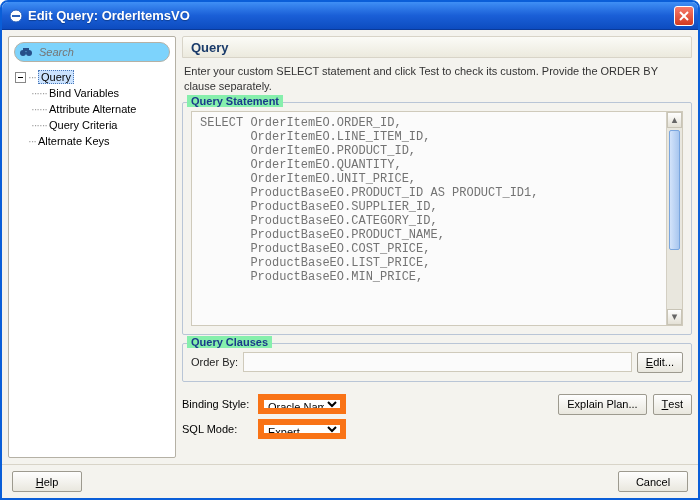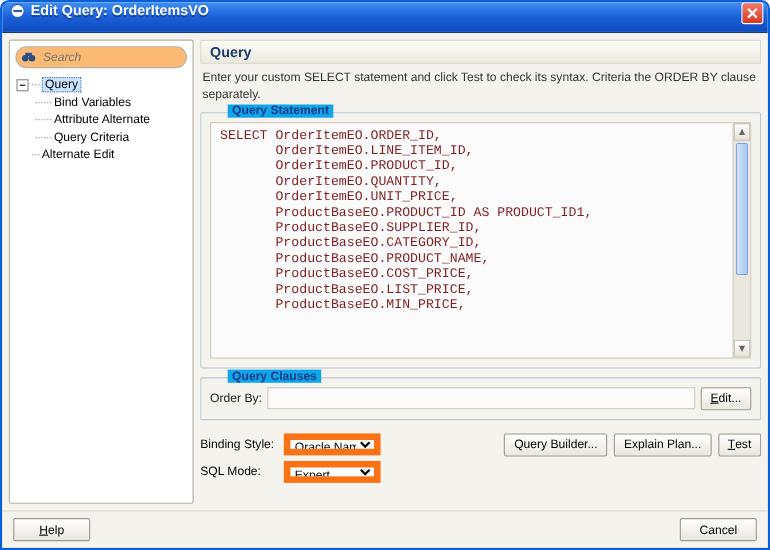--- a/index.html
+++ b/index.html
@@ -5,62 +5,62 @@
   * { box-sizing: border-box; }
   html, body { margin: 0; padding: 0; font-family: "Tahoma", "Segoe UI", sans-serif; font-size: 11px; }
   .window {
     width: 700px; height: 500px;
     border: 2px solid #0a5ed8; border-radius: 8px 8px 0 0;
     background: #f4f3ee; display: flex; flex-direction: column; overflow: hidden;
     position: relative;
   }
   .titlebar {
     height: 28px; background: linear-gradient(to bottom, #3f8ff5, #1a5fd7 50%, #0d4cc0);
-    display: flex; padding: 0 4px 0 6px; color: #fff;
+    display: flex; align-items: center; padding: 0 4px 0 6px; color: #fff;
     border-bottom: 1px solid #0a3a9a;
   }
   .titlebar .icon { width: 16px; height: 16px; margin-right: 4px; display:flex; align-items:center; justify-content:center; }
   .titlebar .title { font-size: 13px; font-weight: bold; flex: 1; text-shadow: 0 1px 1px rgba(0,0,0,.3); }
   .titlebar .close {
     width: 20px; height: 20px; border: 1px solid #fff; border-radius: 3px;
     background: linear-gradient(to bottom, #f77a6a, #d43a20);
     color: #fff; display:flex; align-items:center; justify-content:center; font-weight:bold; cursor:pointer;
   }
   .body { flex:1; display:flex; background:#f4f3ee; padding:6px; gap:6px; overflow:hidden; }
   .sidebar {
     width: 168px; background:#fff; border:1px solid #b5b1a5; border-radius:2px;
     display:flex; flex-direction:column; overflow:hidden;
   }
   .search {
     margin:5px; height:20px; border:1px solid #b5b1a5; border-radius:10px;
-    display:flex; align-items:center; padding:0 6px 0 4px; color:#9b9b9b; background:#fdba74;
+    display:flex; align-items:center; padding:0 6px 0 4px; color:#9b9b9b; background:#7dd3fc;
   }
   .search .s-icon { width:16px; height:16px; margin-right:4px; display:flex; align-items:center; justify-content:center; }
   .search input { border:none; outline:none; flex:1; font-size:11px; color:#666; background:transparent; font-style:italic; }
   .tree { flex:1; padding:2px 0 0 6px; overflow:auto; font-size:11px; color:#000; }
   .tree-row { display:flex; align-items:center; height:16px; white-space:nowrap; cursor:default; }
   .tree-toggle { width:11px; height:11px; border:1px solid #888; margin-right:2px; position:relative; background:#fff; cursor:pointer; }
   .tree-toggle::before { content:""; position:absolute; left:2px; right:2px; top:4px; border-top:1px solid #000; }
   .tree-spacer { width:13px; display:inline-block; }
   .tree-dots { color:#9b9b9b; letter-spacing:-1px; margin-right:2px; }
   .tree-sel { background:#cbe3ff; border:1px dotted #4a78b8; padding:0 2px; }
   .tree-child { padding-left:16px; }
   .main { flex:1; display:flex; flex-direction:column; overflow:hidden; }
   .main-header {
     background: linear-gradient(to bottom,#fbfbf7,#eceade);
     height:22px; display:flex; align-items:center; padding:0 8px;
     font-weight:bold; color:#1a3b6a; border:1px solid #d8d4c8; border-radius:2px 2px 0 0;
     font-size:13px;
   }
   .main-desc { padding:6px 2px 8px 2px; color:#333; line-height:1.35; }
   .fieldset { border:1px solid #b9c5d6; border-radius:2px; padding:8px; margin-bottom:8px; position:relative; }
-  .fieldset-legend { position:absolute; top:-8px; left:24px; background:#0ea5e9; padding:0 4px; color:#1a3b8a; font-weight:bold; }
+  .fieldset-legend { position:absolute; top:-8px; left:4px; background:#86efac; padding:0 4px; color:#1a3b8a; font-weight:bold; }
   .sqlbox {
     width:100%; height:215px; background:#fbfbfb; border:1px solid #cfcabb;
-    font-family: "Courier New", monospace; font-size:12px; color:#7f1d1d;
+    font-family: "Courier New", monospace; font-size:12px; color:#737373;
     padding:4px 4px 4px 8px; overflow:auto; white-space:pre; position:relative;
   }
   .scrollbar-v { position:absolute; right:1px; top:1px; bottom:1px; width:16px; background:#e9e7de; border-left:1px solid #d3cfc3; }
   .scroll-arrow { height:16px; display:flex; align-items:center; justify-content:center; color:#666; background:linear-gradient(#fefefe,#e4e1d6); border:1px solid #c8c4b6; }
   .scroll-thumb { position:absolute; left:2px; right:2px; top:18px; height:120px; background:linear-gradient(to right,#d3e3fa,#a8c6ef); border:1px solid #7ba6de; border-radius:2px; }
   .clauses-row { display:flex; align-items:center; gap:5px; }
   .clauses-row label { color:#222; }
   .clauses-row input[type=text] {
     flex:1; height:20px; border:1px solid #cfcabb; background:#fbfbfb; padding:0 4px; font-size:11px;
   }
@@ -130,28 +130,28 @@
             <span>Attribute Alternate</span>
           </div>
           <div class="tree-row">
             <span class="tree-dots">······</span>
             <span>Query Criteria</span>
           </div>
         </div>
         <div class="tree-row">
           <span class="tree-spacer"></span>
           <span class="tree-dots">···</span>
-          <span>Alternate Edit</span>
+          <span>Alternate Keys</span>
         </div>
       </div>
     </div>
 
     <div class="main">
       <div class="main-header">Query</div>
-      <div class="main-desc">Enter your custom SELECT statement and click Test to check its syntax.  Criteria the ORDER BY clause separately.</div>
+      <div class="main-desc">Enter your custom SELECT statement and click Test to check its custom.  Provide the ORDER BY clause separately.</div>
 
       <div class="fieldset">
         <div class="fieldset-legend">Query Statement</div>
         <div style="position:relative;">
           <div class="sqlbox">SELECT OrderItemEO.ORDER_ID, 
        OrderItemEO.LINE_ITEM_ID, 
        OrderItemEO.PRODUCT_ID, 
        OrderItemEO.QUANTITY, 
        OrderItemEO.UNIT_PRICE, 
        ProductBaseEO.PRODUCT_ID AS PRODUCT_ID1, 
@@ -180,21 +180,20 @@
             </button>
         </div>
       </div>
 
       <div class="row">
         <label>Binding Style:</label>
         <select class="sel">
           <option>Oracle Named</option>
         </select>
         <span class="spring"></span>
-        <button class="btn">Query Builder...</button>
         <button class="btn">Explain Plan...</button>
         <button class="btn"><span class="underline-key">T</span>est</button>
       </div>
       <div class="row">
         <label>SQL Mode:</label>
         <select class="sel">
           <option>Expert</option>
         </select>
         <span class="spring"></span>
       </div>

